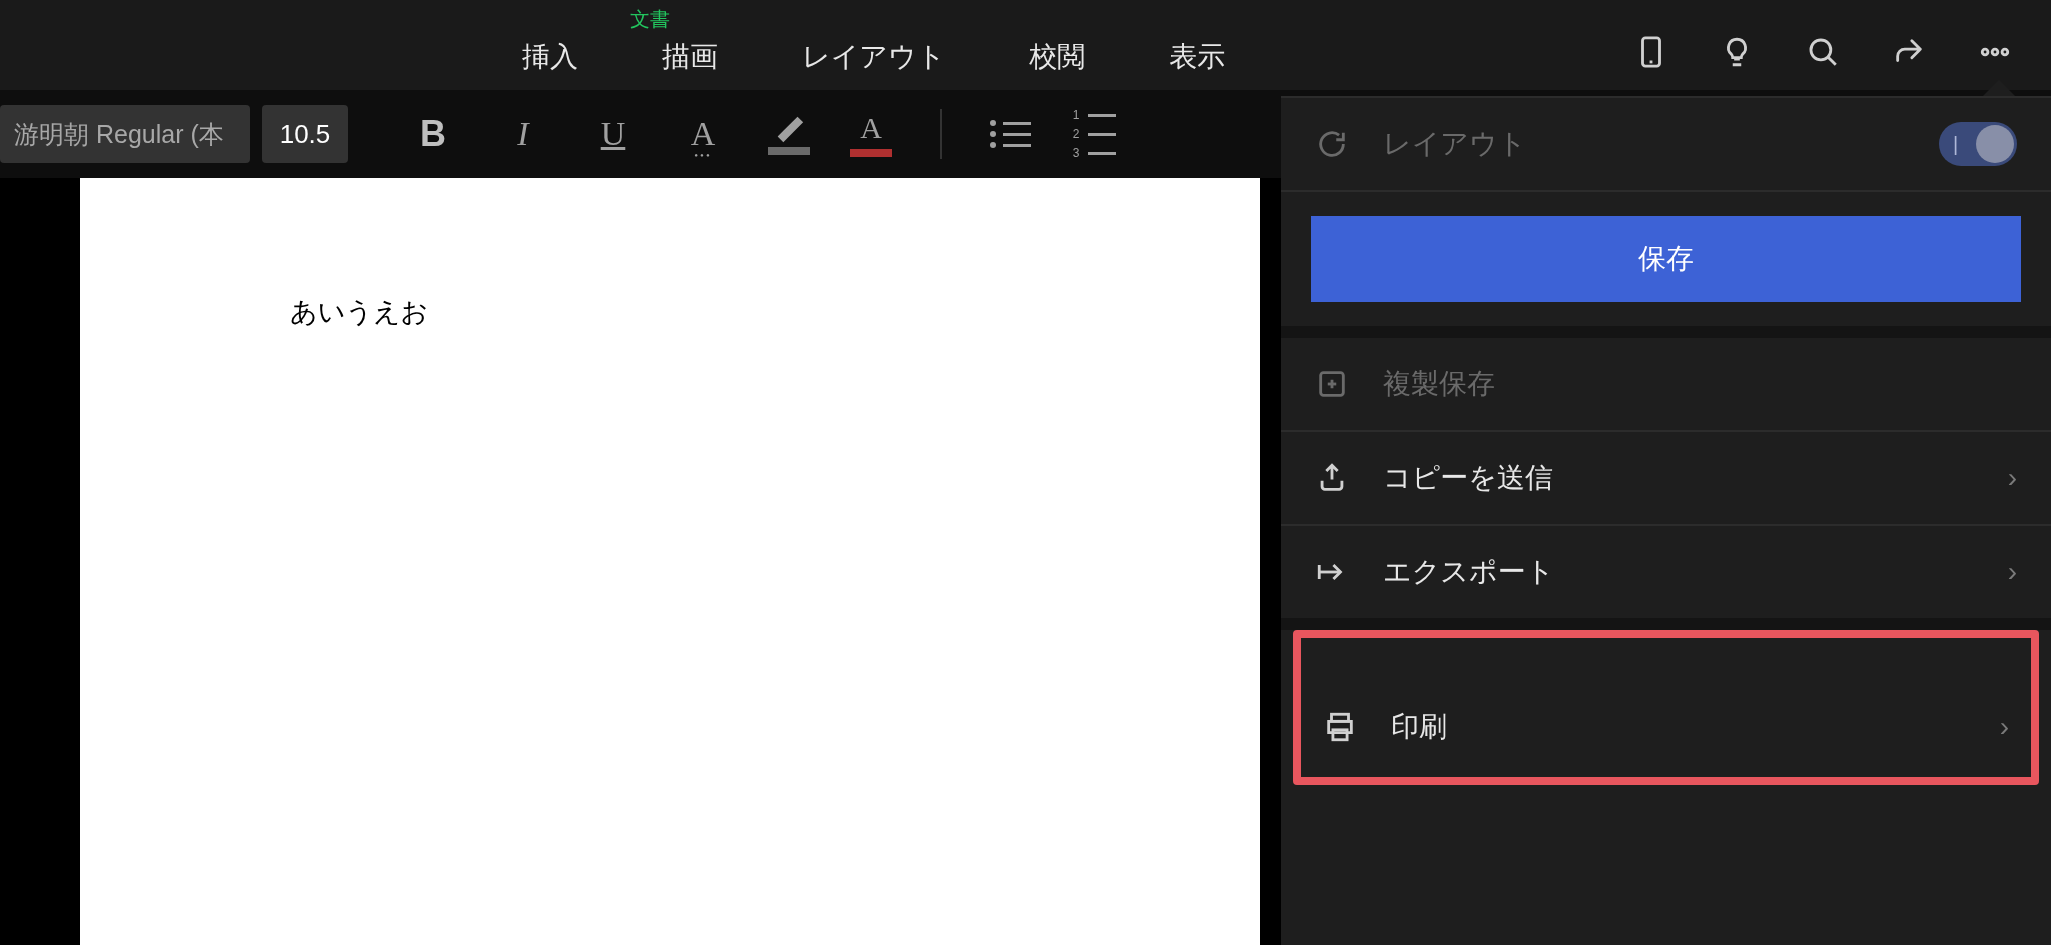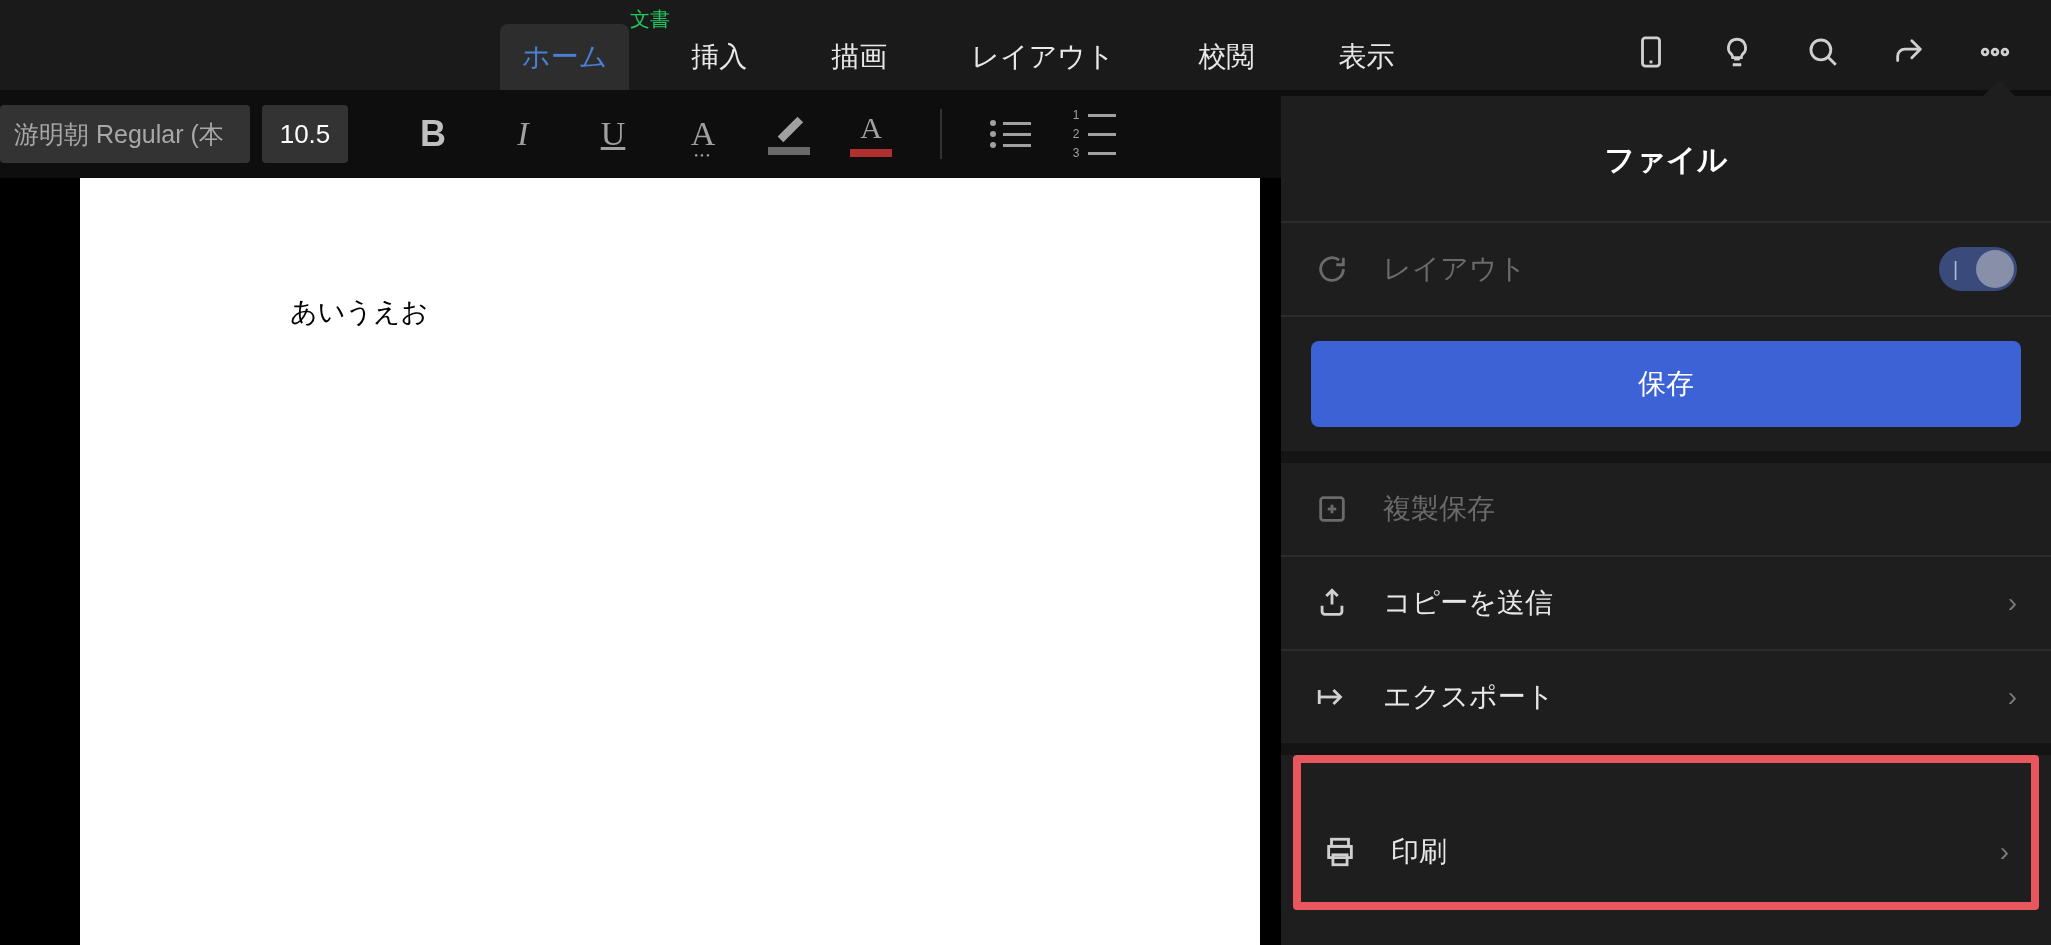--- a/index.html
+++ b/index.html
@@ -203,39 +203,38 @@
   }
 
   .save-btn-wrap { padding: 24px 30px 24px; }
   .save-btn {
     background:#3d62d6;
     color:#fff;
     font-size:28px;
     font-weight:500;
     text-align:center;
     padding:24px 12px;
-    border-radius:8px;
+    border-radius:0;
     cursor:pointer;
   }
   .section-gap { height:12px; background:#141414; }
 
   .highlight-box {
     border: 8px solid #e8565e;
     border-radius:4px;
     margin: 0 12px 0 12px;
   }
   .highlight-box .panel-row{ height:100px; padding:0 22px;margin-top:39px;}
 </style>
 </head>
 <body>
 
 <div class="top-bar">
   <div class="doc-title">文書</div>
   <div class="tabs">
-    <div class="tab active">ホーム</div>
     <div class="tab">挿入</div>
     <div class="tab">描画</div>
     <div class="tab">レイアウト</div>
     <div class="tab">校閲</div>
     <div class="tab">表示</div>
   </div>
   <div class="right-icons">
     <div class="ricon">
       <svg viewBox="0 0 24 24">
           <rect x="6" y="2" width="12" height="20" rx="2"></rect>
@@ -322,21 +321,20 @@
 </div>
 
 <div class="canvas-area">
   <div class="page">
     <div class="doc-text">あいうえお</div>
   </div>
 </div>
 
 <div class="file-panel">
   <div class="panel-arrow"></div>
-  <div class="panel-title">ファイル</div>
   <div class="panel-divider"></div>
 
   <div class="panel-row disabled">
     <div class="picon">
       <svg viewBox="0 0 24 24">
           <path d="M20 12a8 8 0 1 1-3-6.2M20 4v5h-5"></path>
         </svg>
     </div>
     <div class="plabel">レイアウト</div>
     <div class="toggle">

